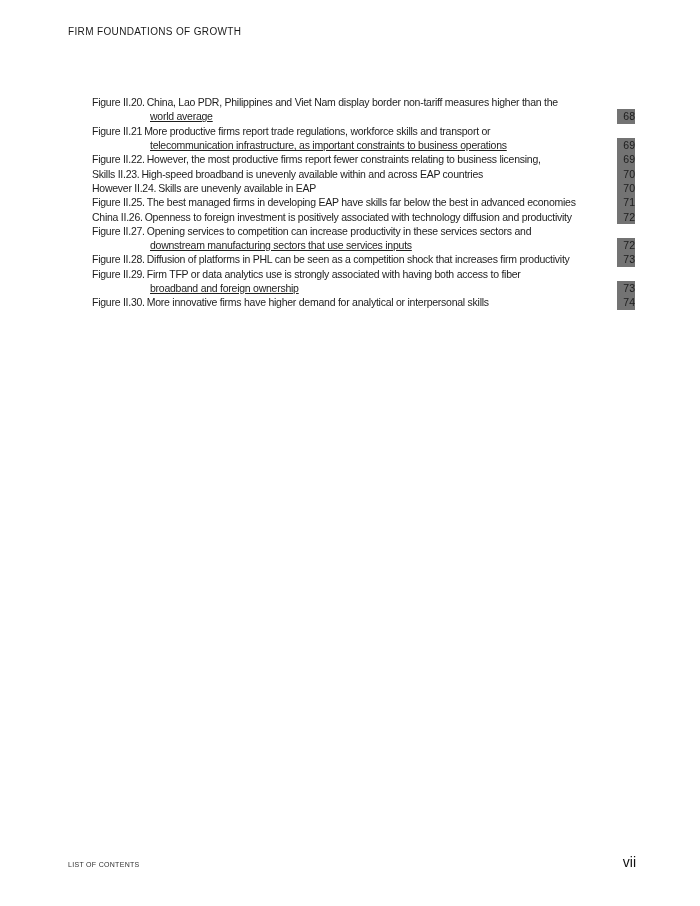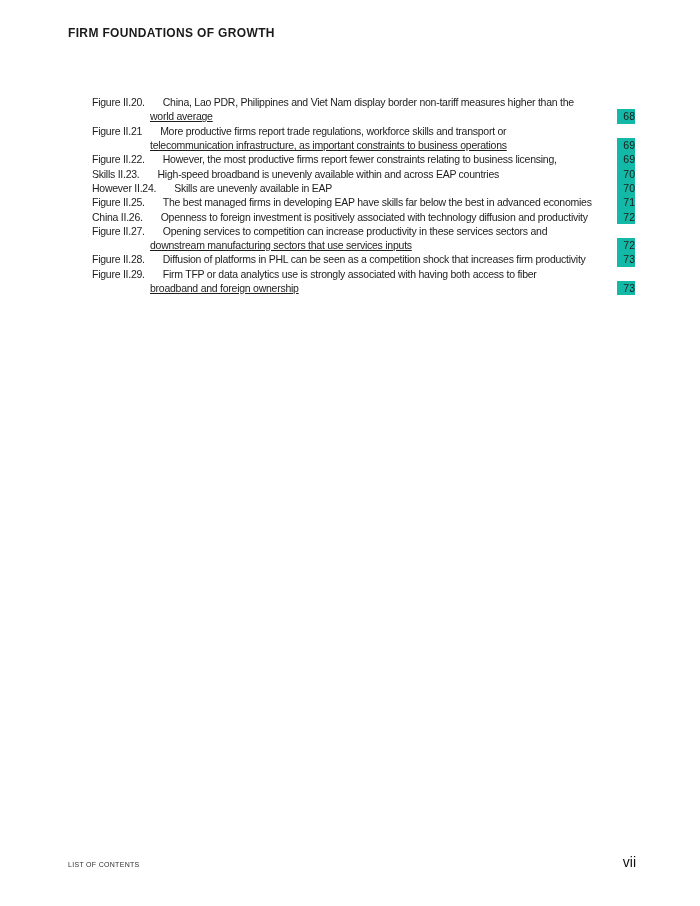--- a/index.html
+++ b/index.html
@@ -12,22 +12,22 @@
     height: 906px;
     position: relative;
     font-family: "Liberation Sans", sans-serif;
     color: #1e1e1e;
     overflow: hidden;
   }
   .page-header {
     position: absolute;
     left: 68px;
     top: 26px;
-    font-size: 12px;
-    font-weight: 700;
+    font-size: 10px;
+    font-weight: 400;
     letter-spacing: 0.35px;
     color: #1a1a1a;
   }
   .toc {
     position: absolute;
     left: 92px;
     top: 95px;
     width: 543px;
     font-size: 10.5px;
     line-height: 14.32px;
@@ -39,31 +39,31 @@
   }
   .entry .line {
     white-space: nowrap;
     height: 14.32px;
   }
   .entry .line.cont {
     padding-left: 58px;
     text-decoration: underline;
   }
   .entry .lbl {
-    margin-right: 18px;
+    margin-right: 2px;
   }
   .entry .pageno {
     position: absolute;
     right: 0;
     bottom: 0;
     height: 14.32px;
     line-height: 14.32px;
     text-align: right;
     letter-spacing: 0;
-    background: #14b8a6;
+    background: #737373;
     padding-left: 6px;
   }
   .footer-left {
     position: absolute;
     left: 68px;
     top: 861px;
     font-size: 7px;
     font-weight: 400;
     letter-spacing: 0.3px;
     color: #2e2e2e;
@@ -120,17 +120,21 @@
     </div>
     <div class="entry">
       <div class="line"><span class="lbl">Figure II.28.</span>Diffusion of platforms in PHL can be seen as a competition shock that increases firm productivity</div>
       <div class="pageno">73</div>
     </div>
     <div class="entry">
       <div class="line"><span class="lbl">Figure II.29.</span>Firm TFP or data analytics use is strongly associated with having both access to fiber</div>
       <div class="line cont">broadband and foreign ownership</div>
       <div class="pageno">73</div>
     </div>
+    <div class="entry">
+      <div class="line"><span class="lbl">Figure II.30.</span>More innovative firms have higher demand for analytical or interpersonal skills</div>
+      <div class="pageno">74</div>
+    </div>
   </div>
 
 <div class="footer-left">LIST OF CONTENTS</div>
 
 <div class="footer-right">vii</div>
 
 </body></html>

